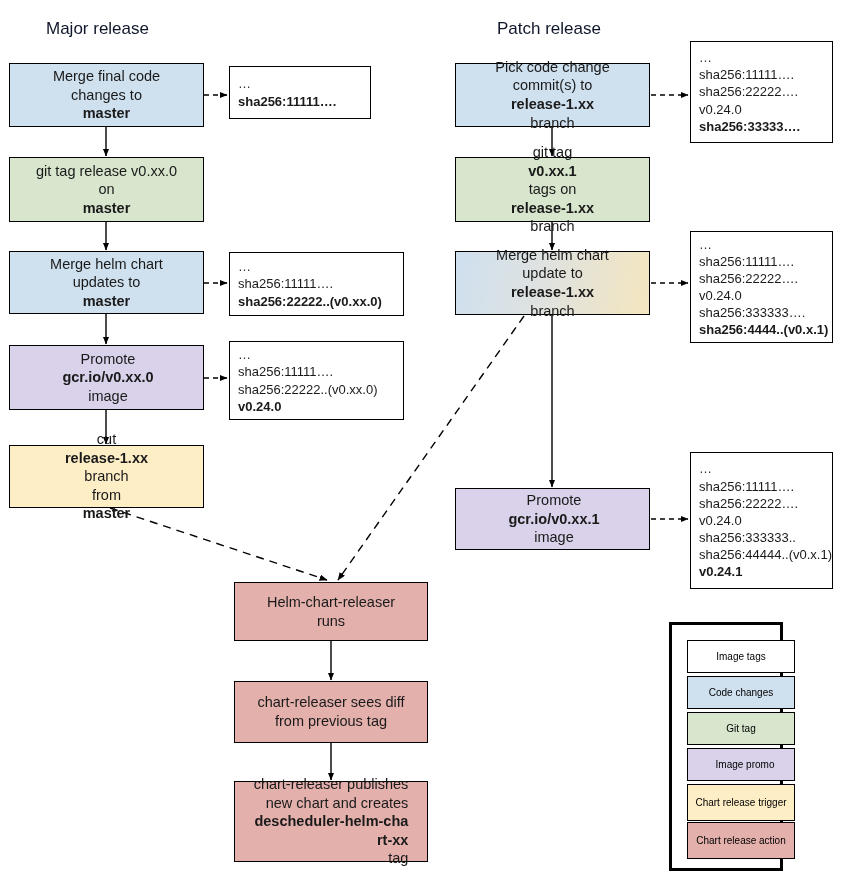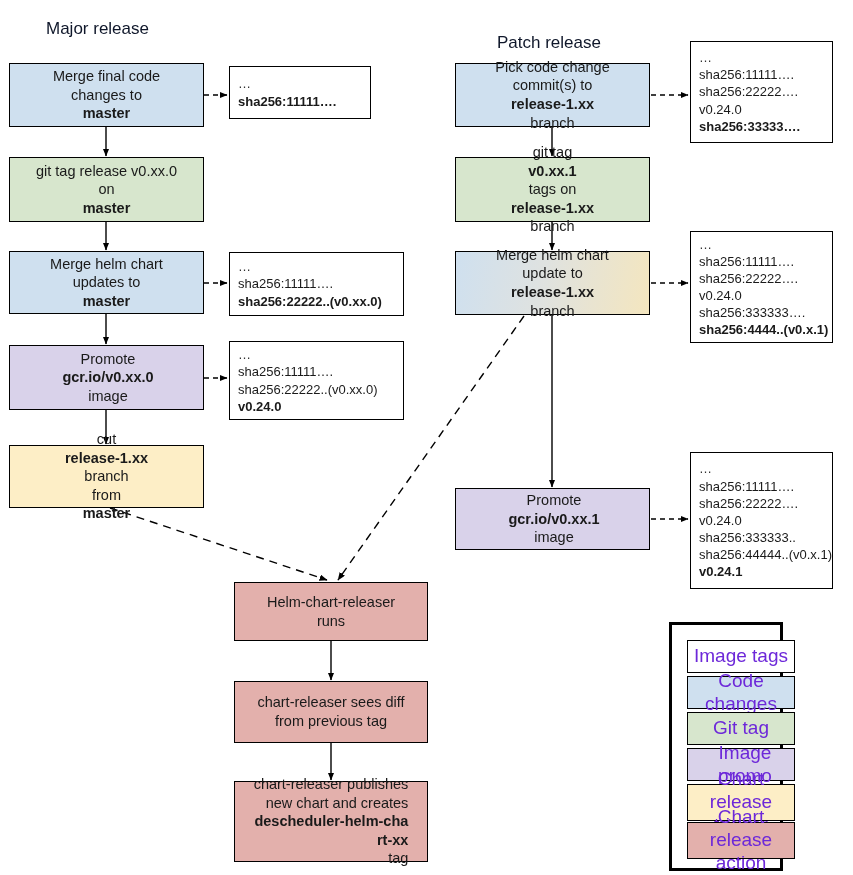--- a/index.html
+++ b/index.html
@@ -78,32 +78,32 @@
     background: #ffffff;
   }
   .legend-item {
     position: absolute;
     box-sizing: border-box;
     border: 1px solid #000000;
     display: flex;
     align-items: center;
     justify-content: center;
     text-align: center;
-    font-size: 19px;
+    font-size: 10px;
     line-height: 1.2;
-    color: #6d28d9;
+    color: #000000;
   }
 </style>
 </head>
 <body>
 
 <div id="canvas">
 
   <div class="col-title" style="left:46px; top:19px;">Major release</div>
-  <div class="col-title" style="left:497px; top:33px;">Patch release</div>
+  <div class="col-title" style="left:497px; top:19px;">Patch release</div>
 
   <svg class="wires" viewBox="0 0 853 875">
     <defs>
       <marker id="ah" markerWidth="9" markerHeight="9" refX="7.5" refY="3.2" orient="auto" markerUnits="userSpaceOnUse">
         <path d="M0,0 L8,3.2 L0,6.4 z" fill="#000000"></path>
       </marker>
     </defs>
 
     <g stroke="#000000" stroke-width="1.4" fill="none" marker-end="url(#ah)">
       <line x1="106" y1="127" x2="106" y2="156"></line>

